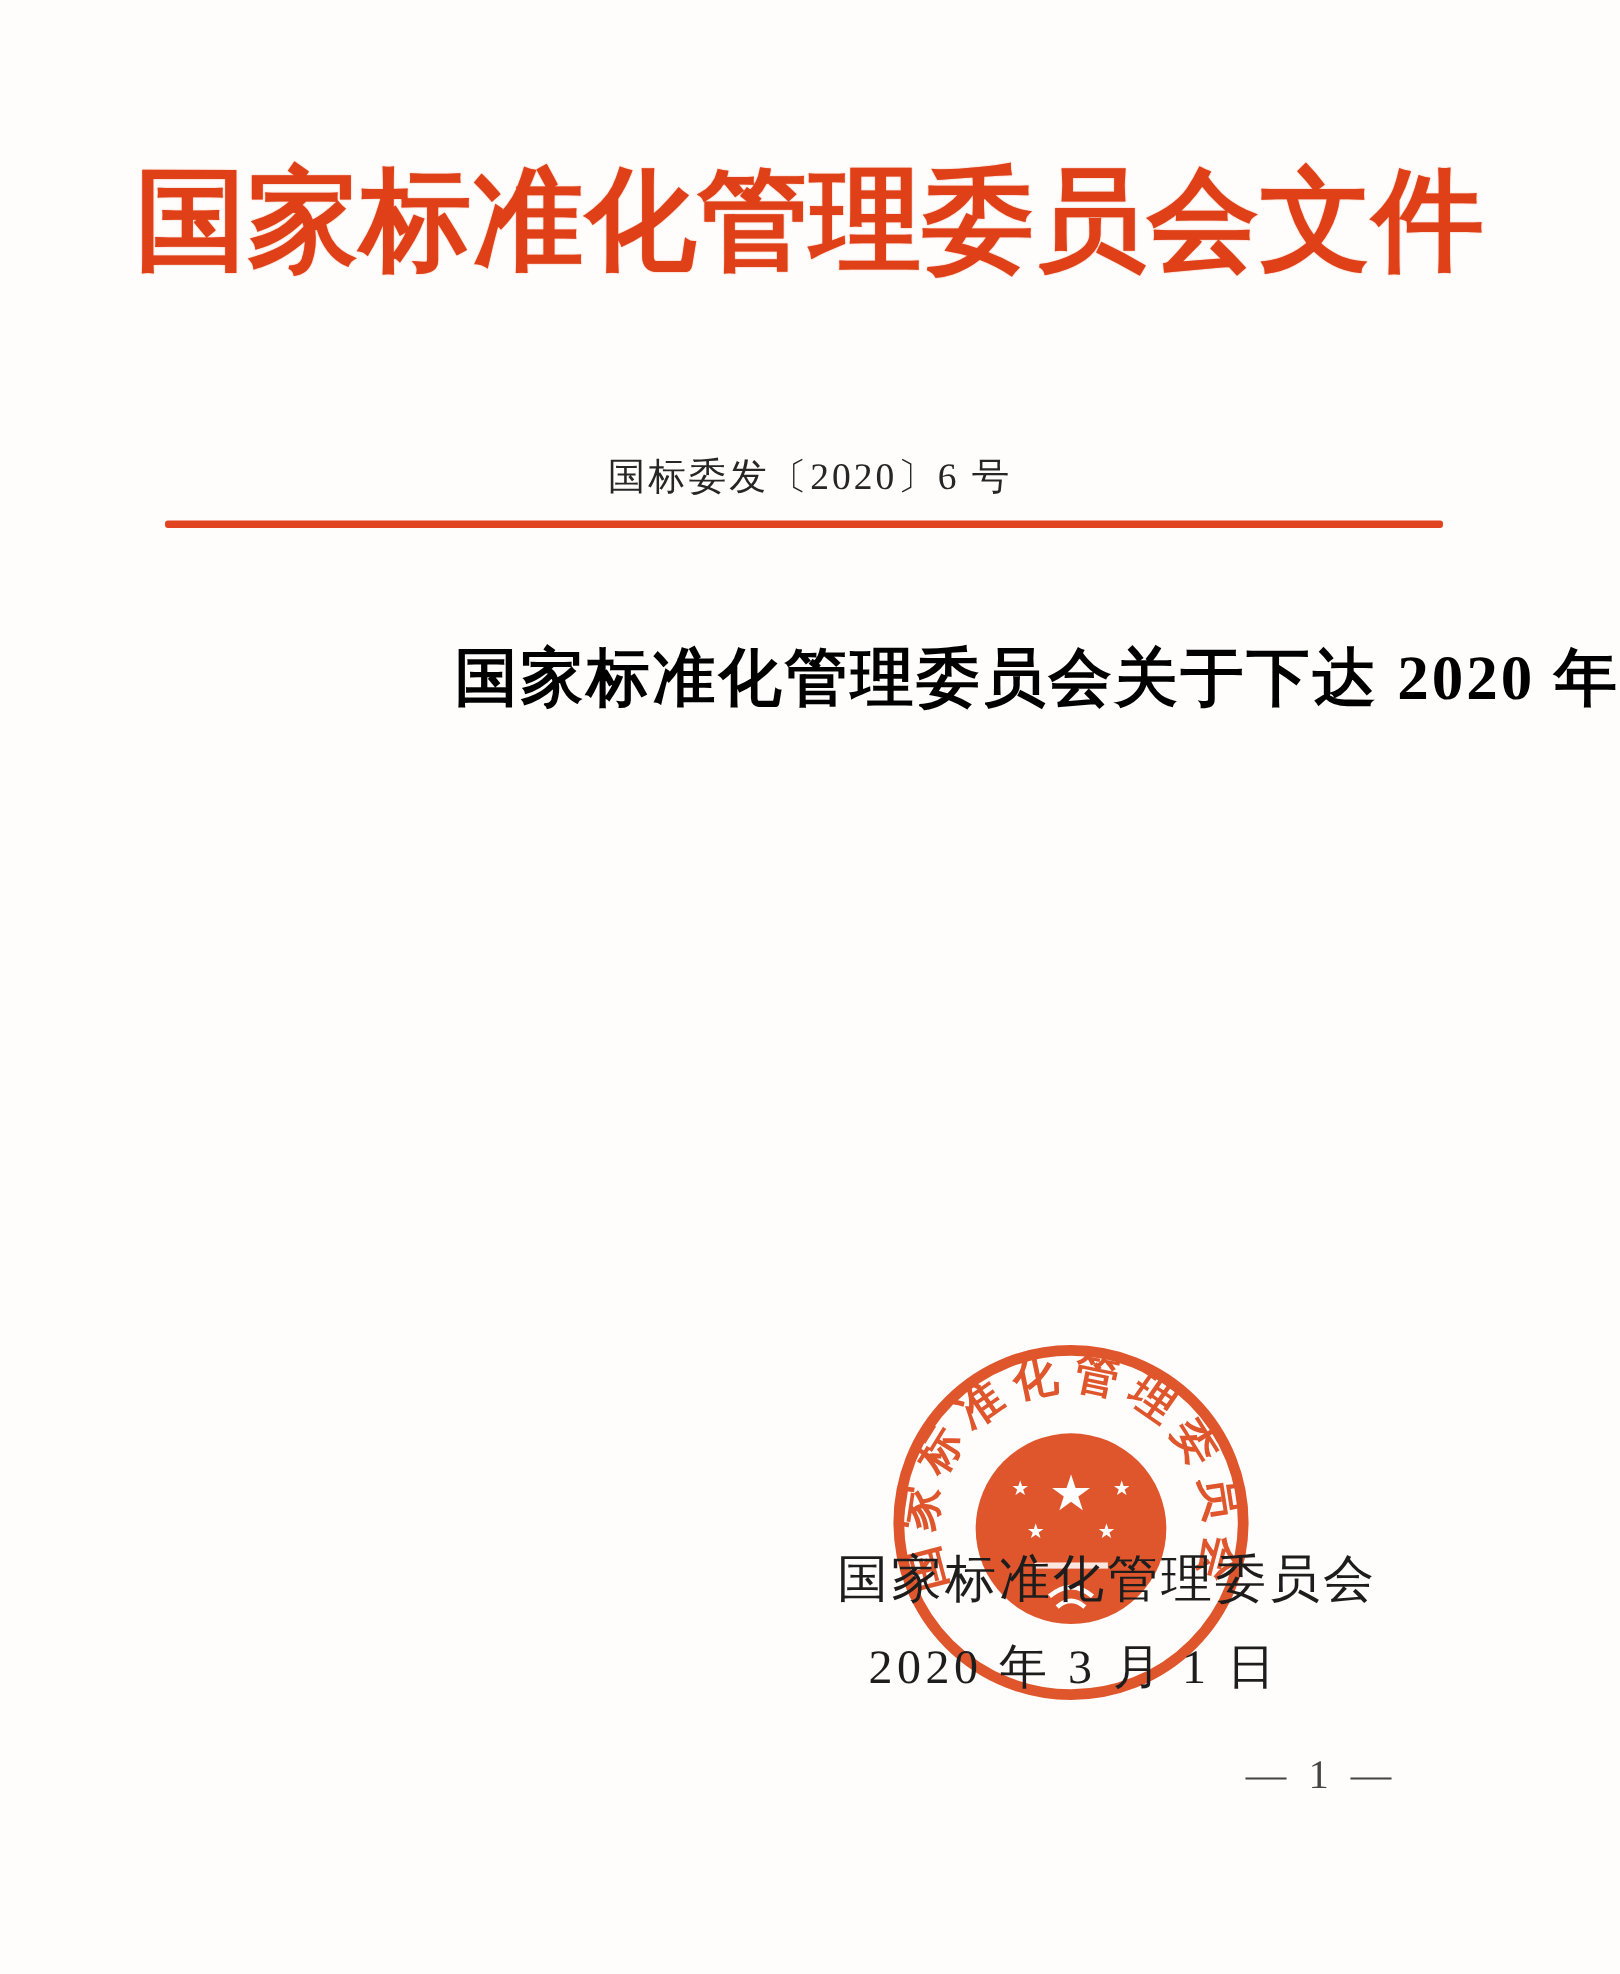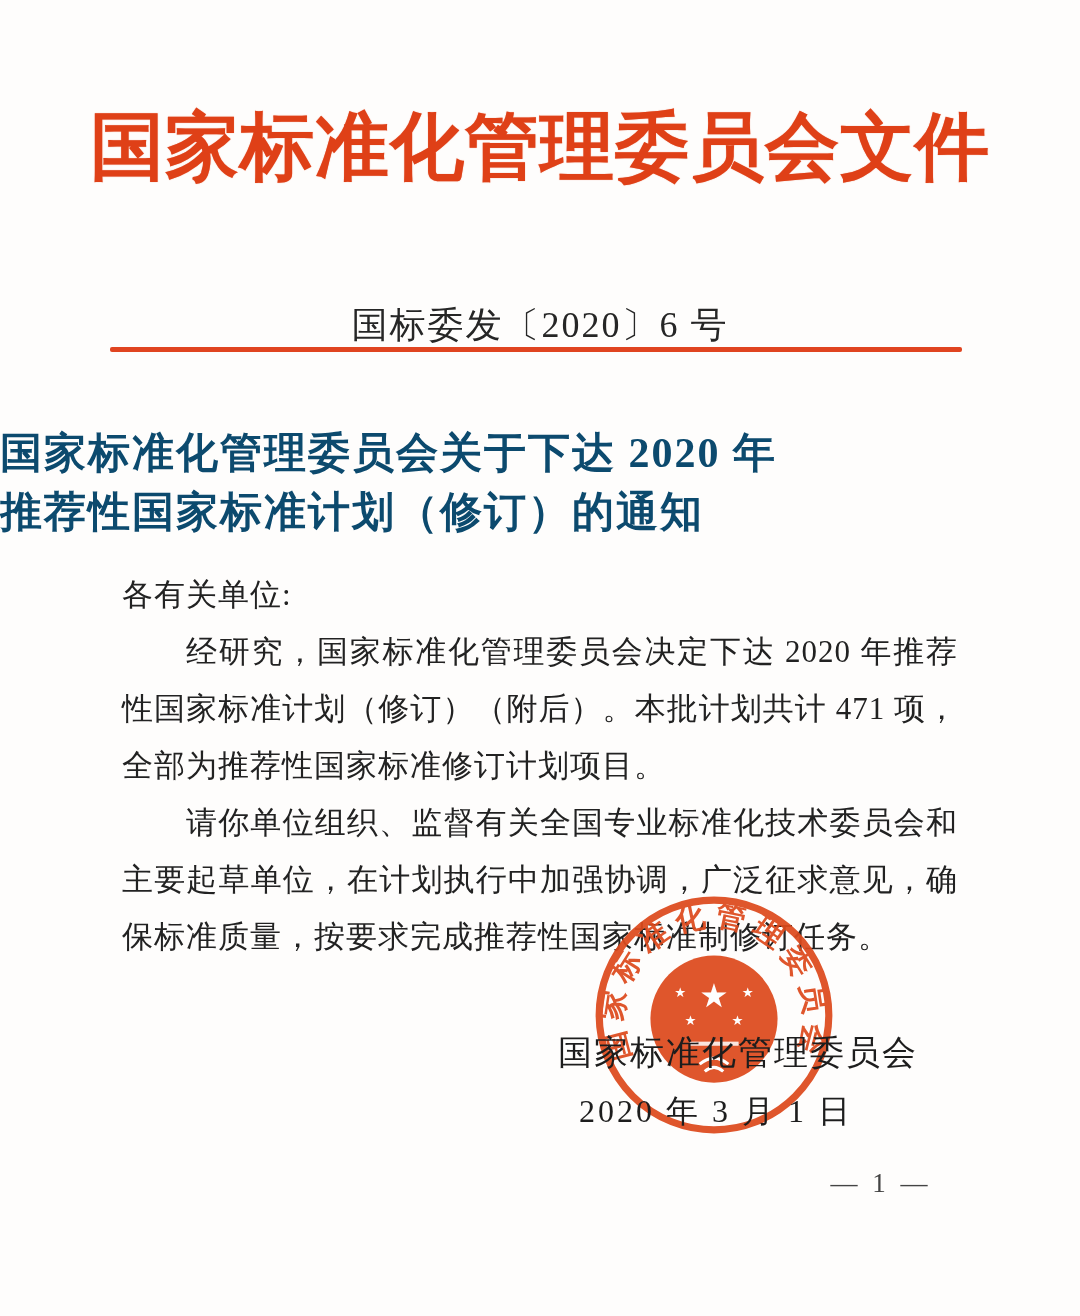--- a/index.html
+++ b/index.html
@@ -26,42 +26,42 @@
     color: #df4017;
     text-shadow: 0 0 1px rgba(223,64,23,.6);
     white-space: nowrap;
   }
   .doc-number {
     position: absolute;
     top: 301px;
     left: 0;
     width: 100%;
     text-align: center;
-    font-size: 36px;
+    font-size: 25px;
     color: #262626;
     letter-spacing: 2px;
   }
   .red-line {
     position: absolute;
     top: 347px;
     left: 110px;
     width: 852px;
     height: 5px;
     background: #e04420;
     border-radius: 2px;
   }
   .notice-title {
     position: absolute;
     top: 424px;
     left: 0;
     width: 100%;
-    text-align: left;
+    text-align: right;
     font-size: 42px;
     font-weight: bold;
-    color: #0c4a6e;
+    color: #000000;
     line-height: 59px;
     letter-spacing: 2px;
   }
   .body-text {
     position: absolute;
     top: 566px;
     left: 122px;
     width: 836px;
     font-size: 31px;
     line-height: 57px;
@@ -127,28 +127,22 @@
 <div class="page">
 
   <div class="header-title">国家标准化管理委员会文件</div>
 
   <div class="doc-number">国标委发〔2020〕6 号</div>
 
   <div class="red-line"></div>
 
   <div class="notice-title">
     <div>国家标准化管理委员会关于下达 2020 年</div>
-    <div>推荐性国家标准计划（修订）的通知</div>
   </div>
 
-  <div class="body-text">
-    <p class="salutation">各有关单位:</p>
-    <p class="indent">经研究，国家标准化管理委员会决定下达 2020 年推荐性国家标准计划（修订）（附后）。本批计划共计 471 项，全部为推荐性国家标准修订计划项目。</p>
-    <p class="indent">请你单位组织、监督有关全国专业标准化技术委员会和主要起草单位，在计划执行中加强协调，广泛征求意见，确保标准质量，按要求完成推荐性国家标准制修订任务。</p>
-  </div>
 
   <svg class="seal" viewBox="0 0 240 240" xmlns="http://www.w3.org/2000/svg">
     <circle cx="120" cy="120" r="112" fill="none" stroke="#dd4a1d" stroke-width="7"></circle>
     <path id="sealArc" d="M 55,183 A 89,89 0 1 1 185,183" fill="none"></path>
     <text font-size="29" font-weight="bold" fill="#dd4a1d" letter-spacing="7" font-family="Liberation Serif, serif">
       <textPath href="#sealArc" startOffset="50%" text-anchor="middle">国家标准化管理委员会</textPath>
     </text>
 
     <g>
       <circle cx="120" cy="124" r="62" fill="#dd4a1d"></circle>

